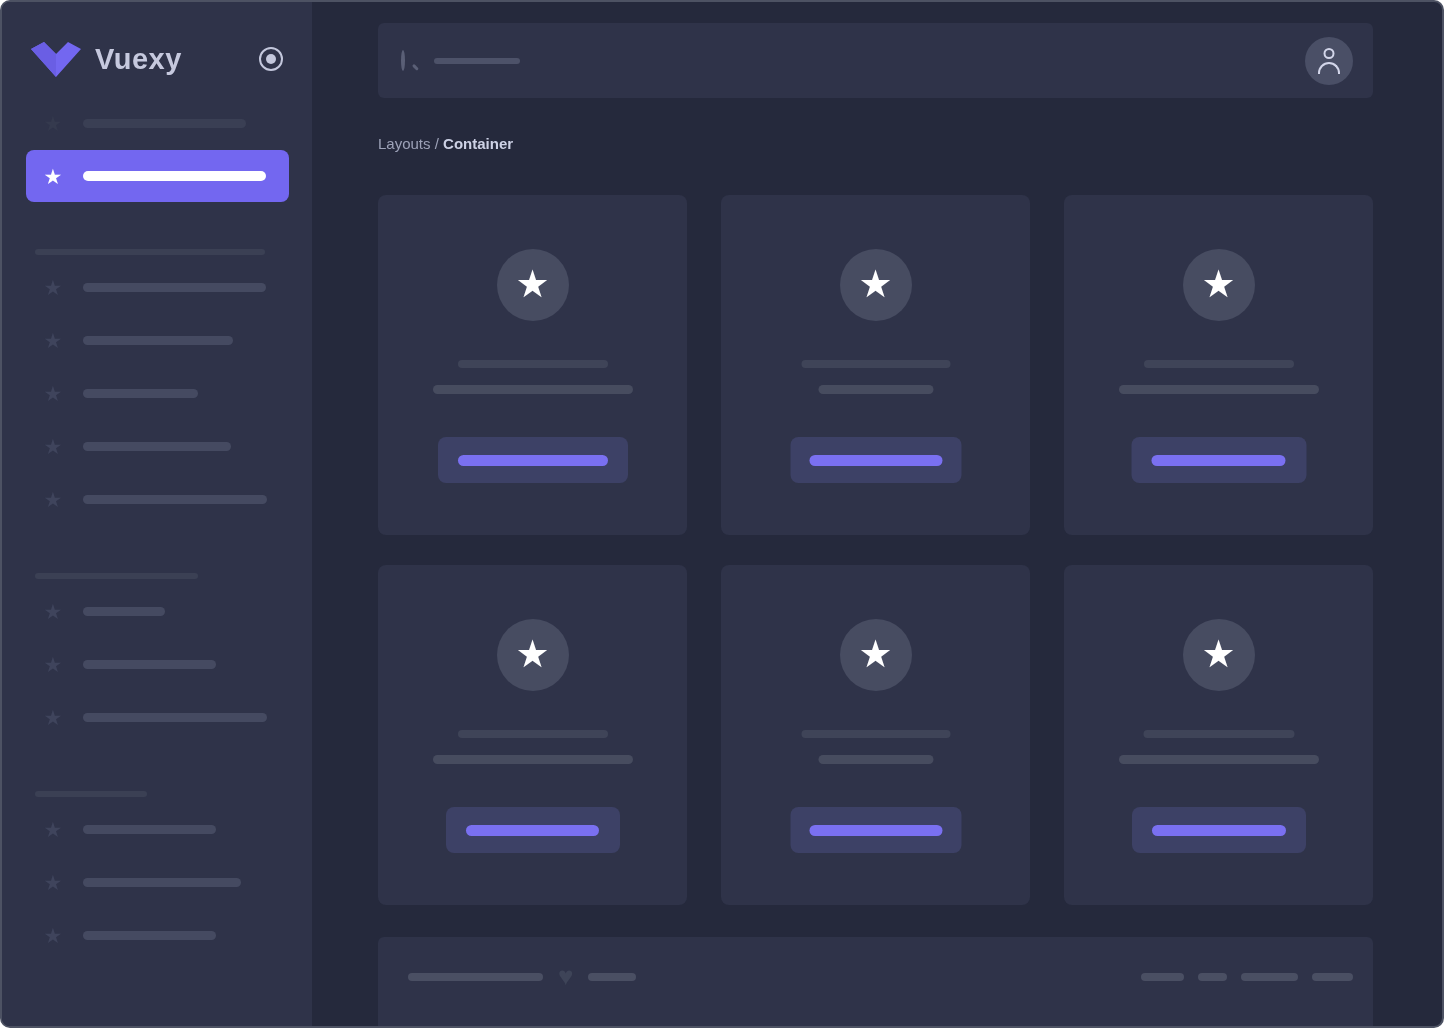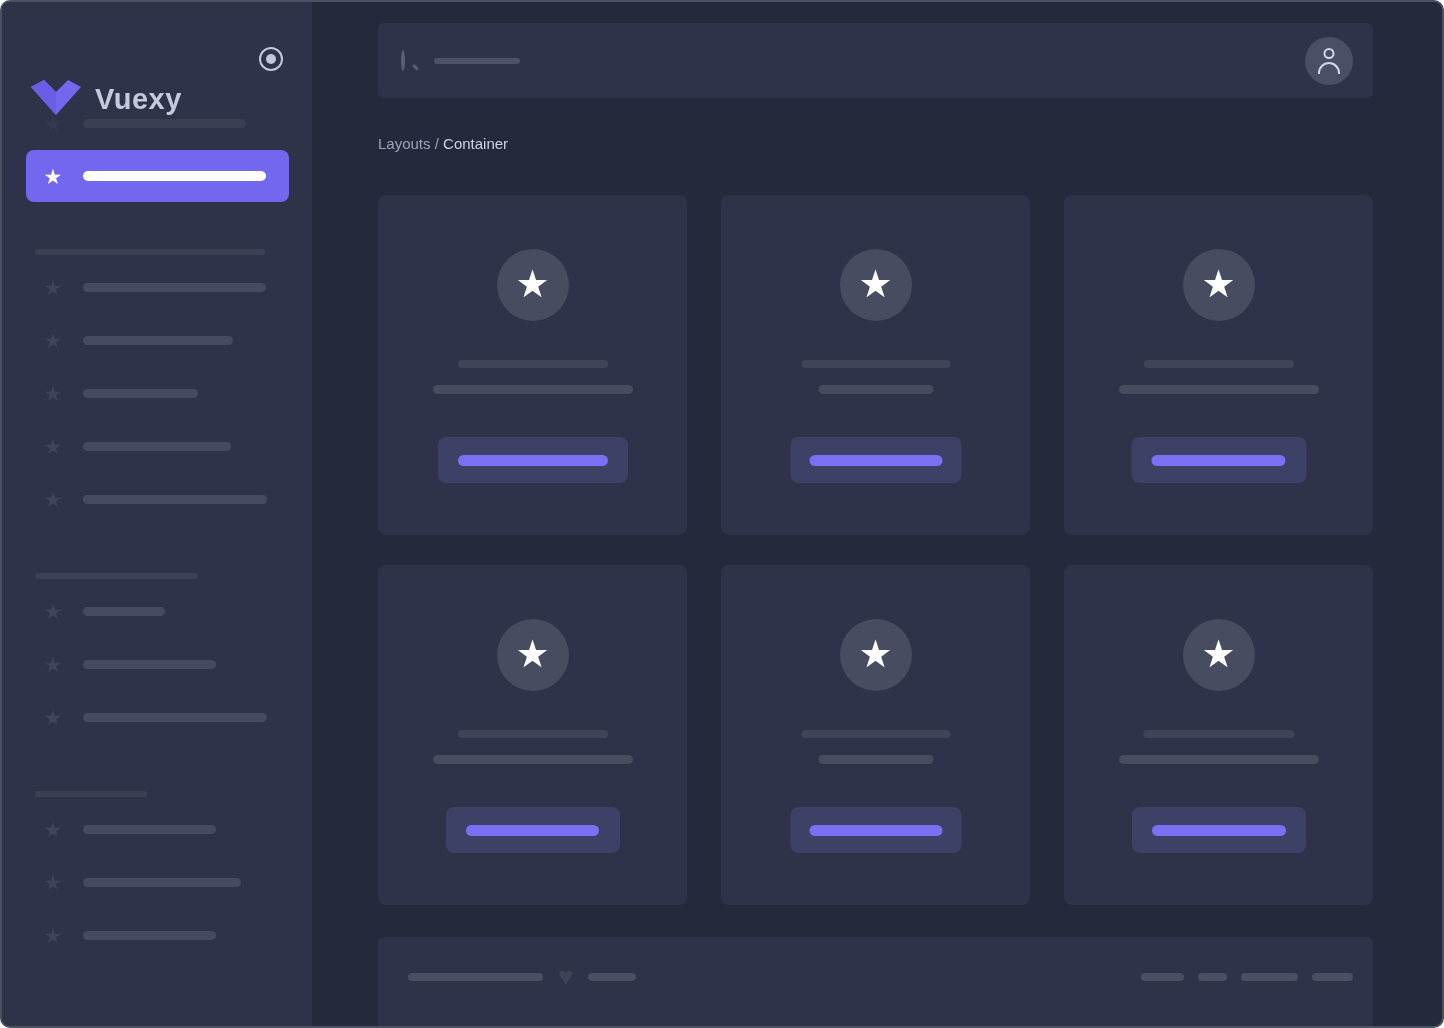--- a/index.html
+++ b/index.html
@@ -8,21 +8,21 @@
   .frame {
     position:relative; width:1444px; height:1028px;
     background:#25293c; border:2px solid #4d5263; border-radius:10px;
     overflow:hidden;
   }
   
   .sidebar {
     position:absolute; top:0; left:0; bottom:0; width:310px;
     background:#2f3349; overflow:hidden;
   }
-  .side-logo { height:114px; display:flex; align-items:flex-end; padding:0 28px; position:relative; }
+  .side-logo { height:114px; display:flex; align-items:center; padding:0 28px; position:relative; }
   .logo-svg { width:52px; height:37px; flex:0 0 auto; }
   .app-title { margin-left:13px; font-size:29px; font-weight:700; color:#c6c9de; letter-spacing:.5px; }
   .pin-toggle {
     position:absolute; right:29px; top:50%; transform:translateY(-50%);
     width:24px; height:24px; border:2px solid #c3c7dc; border-radius:50%;
     display:flex; align-items:center; justify-content:center; cursor:pointer; background:transparent;
   }
   .pin-toggle .dot { width:10px; height:10px; border-radius:50%; background:#c3c7dc; }
   .side-nav { margin-top:-19px; }
   .nav-item {
@@ -61,21 +61,21 @@
     width:11px; height:11px; border:2.5px solid #d3d6ea; border-radius:50%;
   }
   .person .shoulders {
     position:absolute; left:50%; transform:translateX(-50%); bottom:0;
     width:22px; height:12px; border:2.5px solid #d3d6ea; border-bottom:none;
     border-radius:11px 11px 0 0;
   }
   .breadcrumb { margin-top:36px; font-size:15px; line-height:20px; }
   .crumb-parent { color:#9da2b8; cursor:pointer; }
   .crumb-sep { color:#9da2b8; }
-  .crumb-current { color:#ced2e6; font-weight:400; }
+  .crumb-current { color:#ced2e6; font-weight:700; }
   
   .grid { margin-top:41px; display:grid; grid-template-columns:repeat(3,1fr); column-gap:34px; row-gap:30px; }
   .card { position:relative; height:340px; background:#2f3349; border-radius:8px; }
   .card-circle {
     position:absolute; top:54px; left:50%; transform:translateX(-50%);
     width:72px; height:72px; border-radius:50%; background:#474c61;
     display:flex; align-items:center; justify-content:center;
   }
   .card-star { color:#ffffff; font-size:38px; line-height:1; margin-top:-3px; }
   .card-line1 { position:absolute; top:165px; left:50%; transform:translateX(-50%); height:8px; border-radius:4px; background:#3f4458; }

